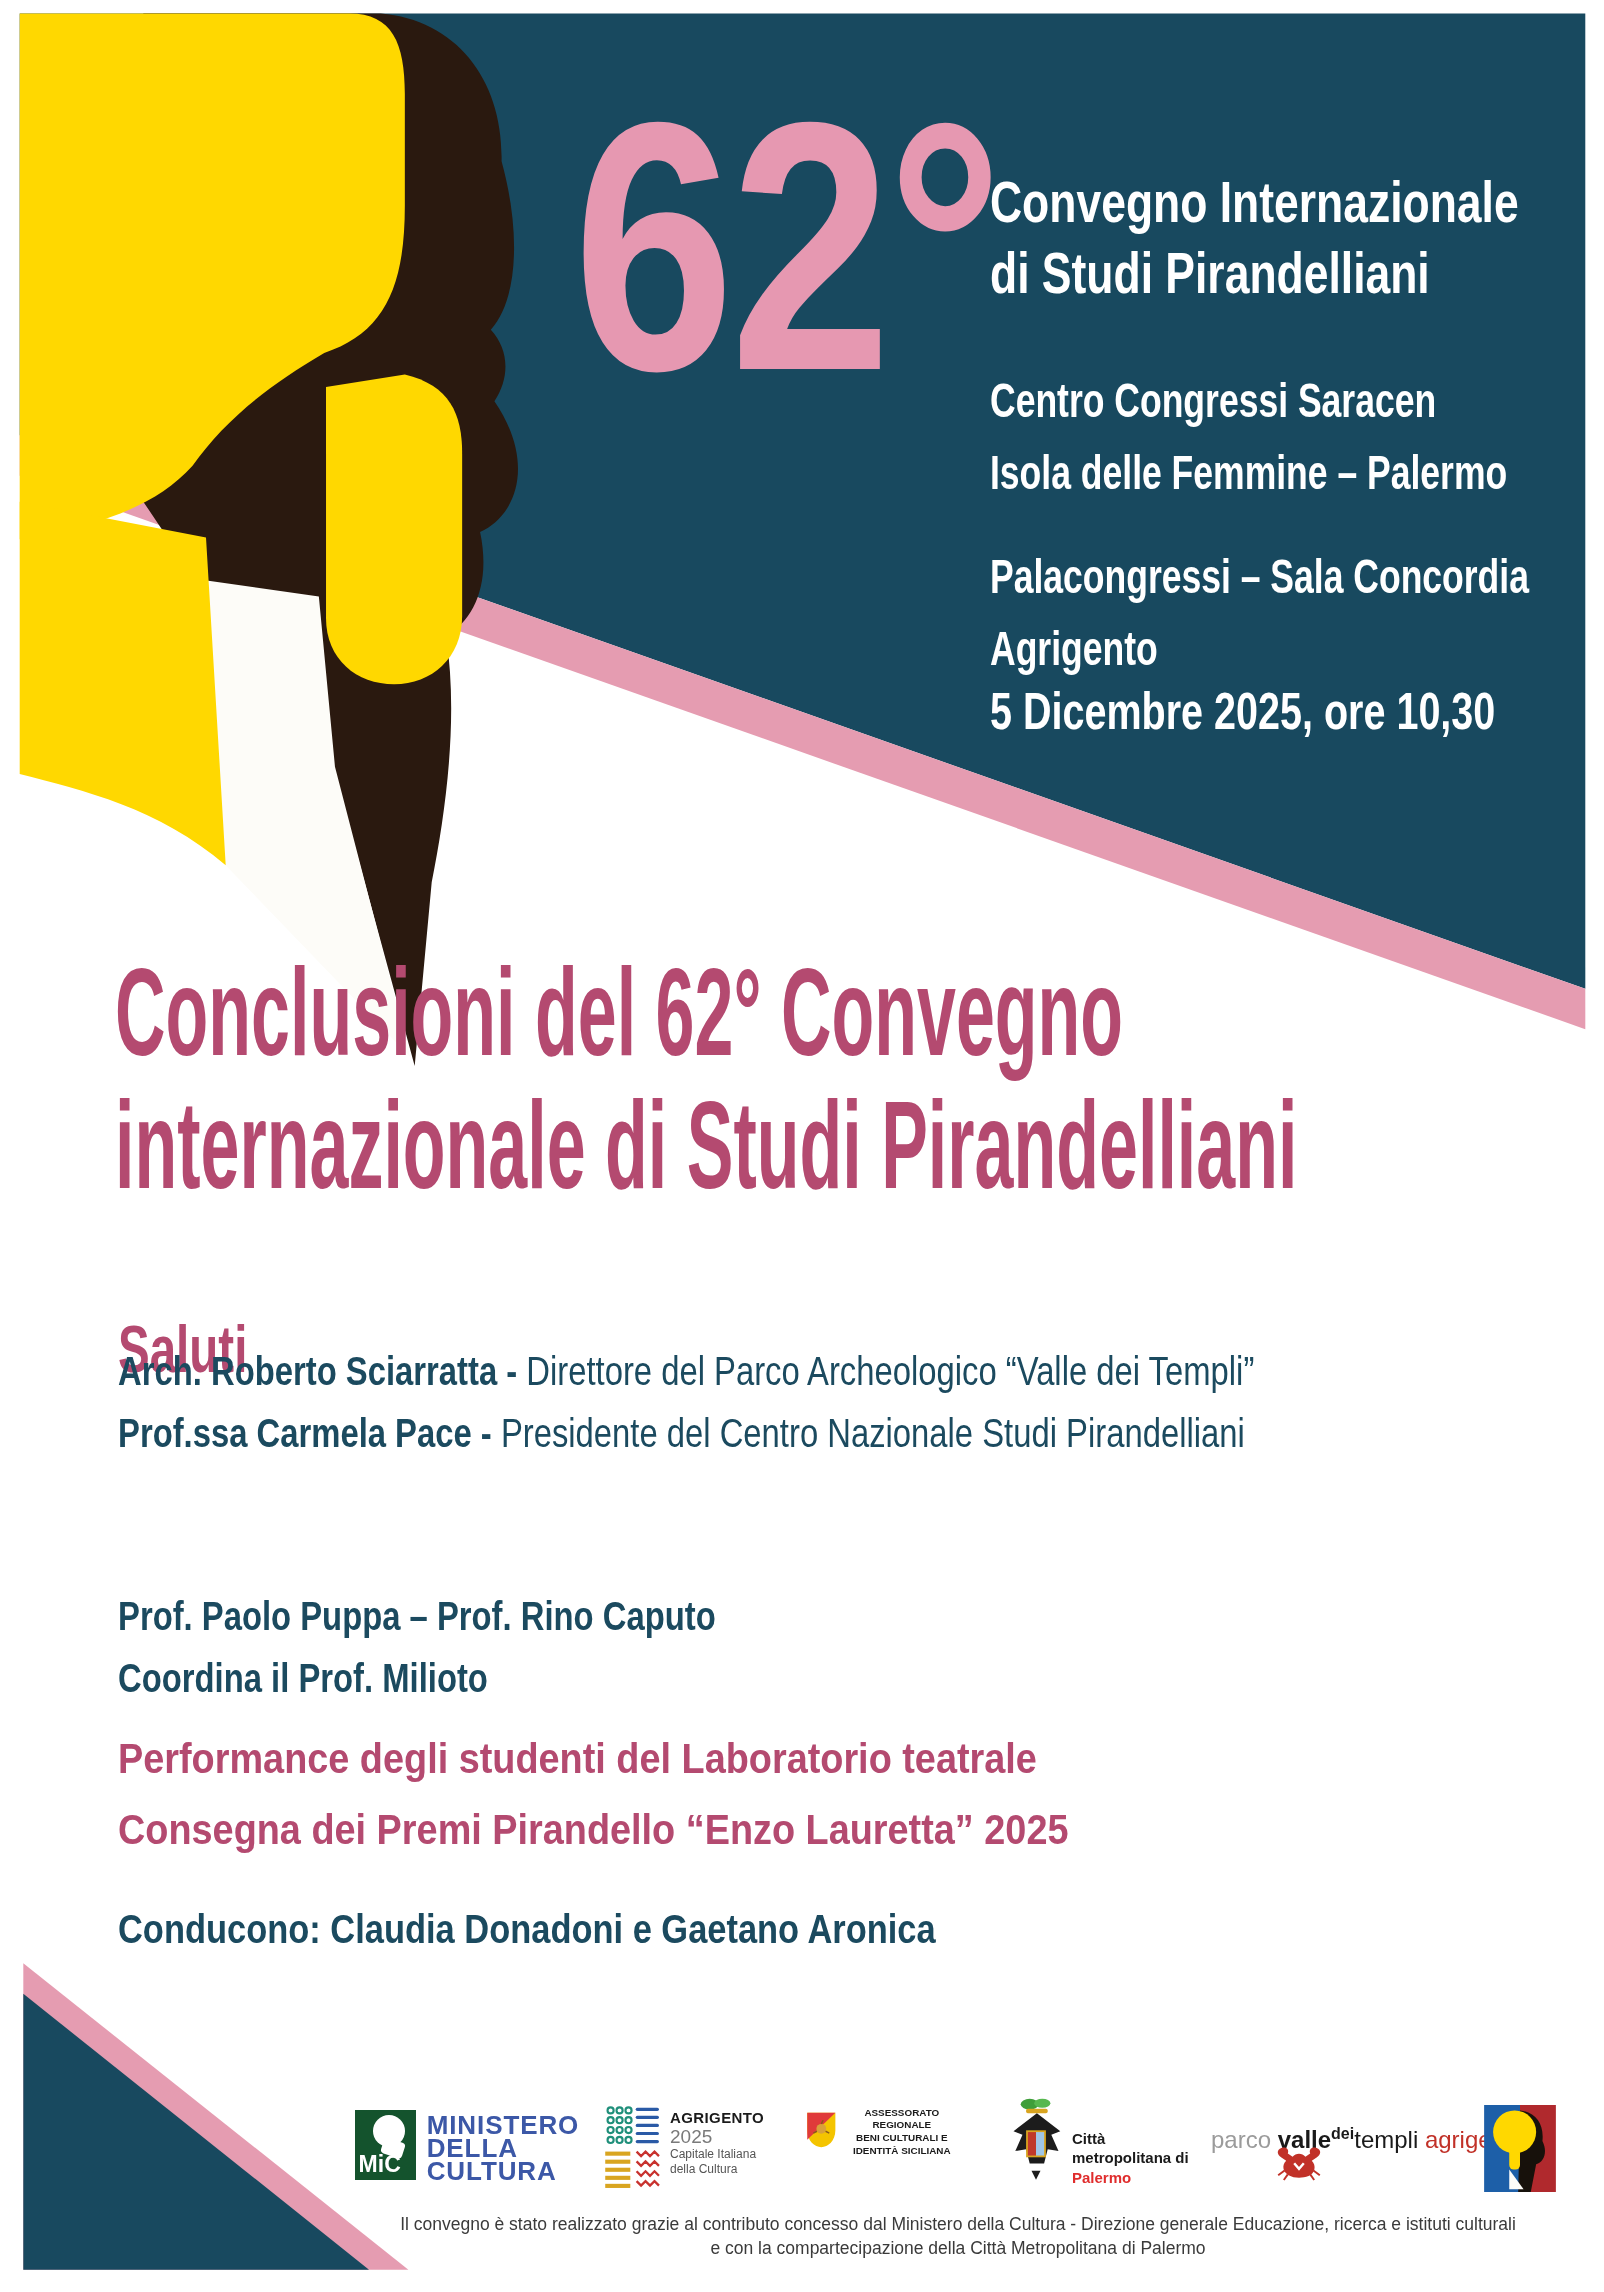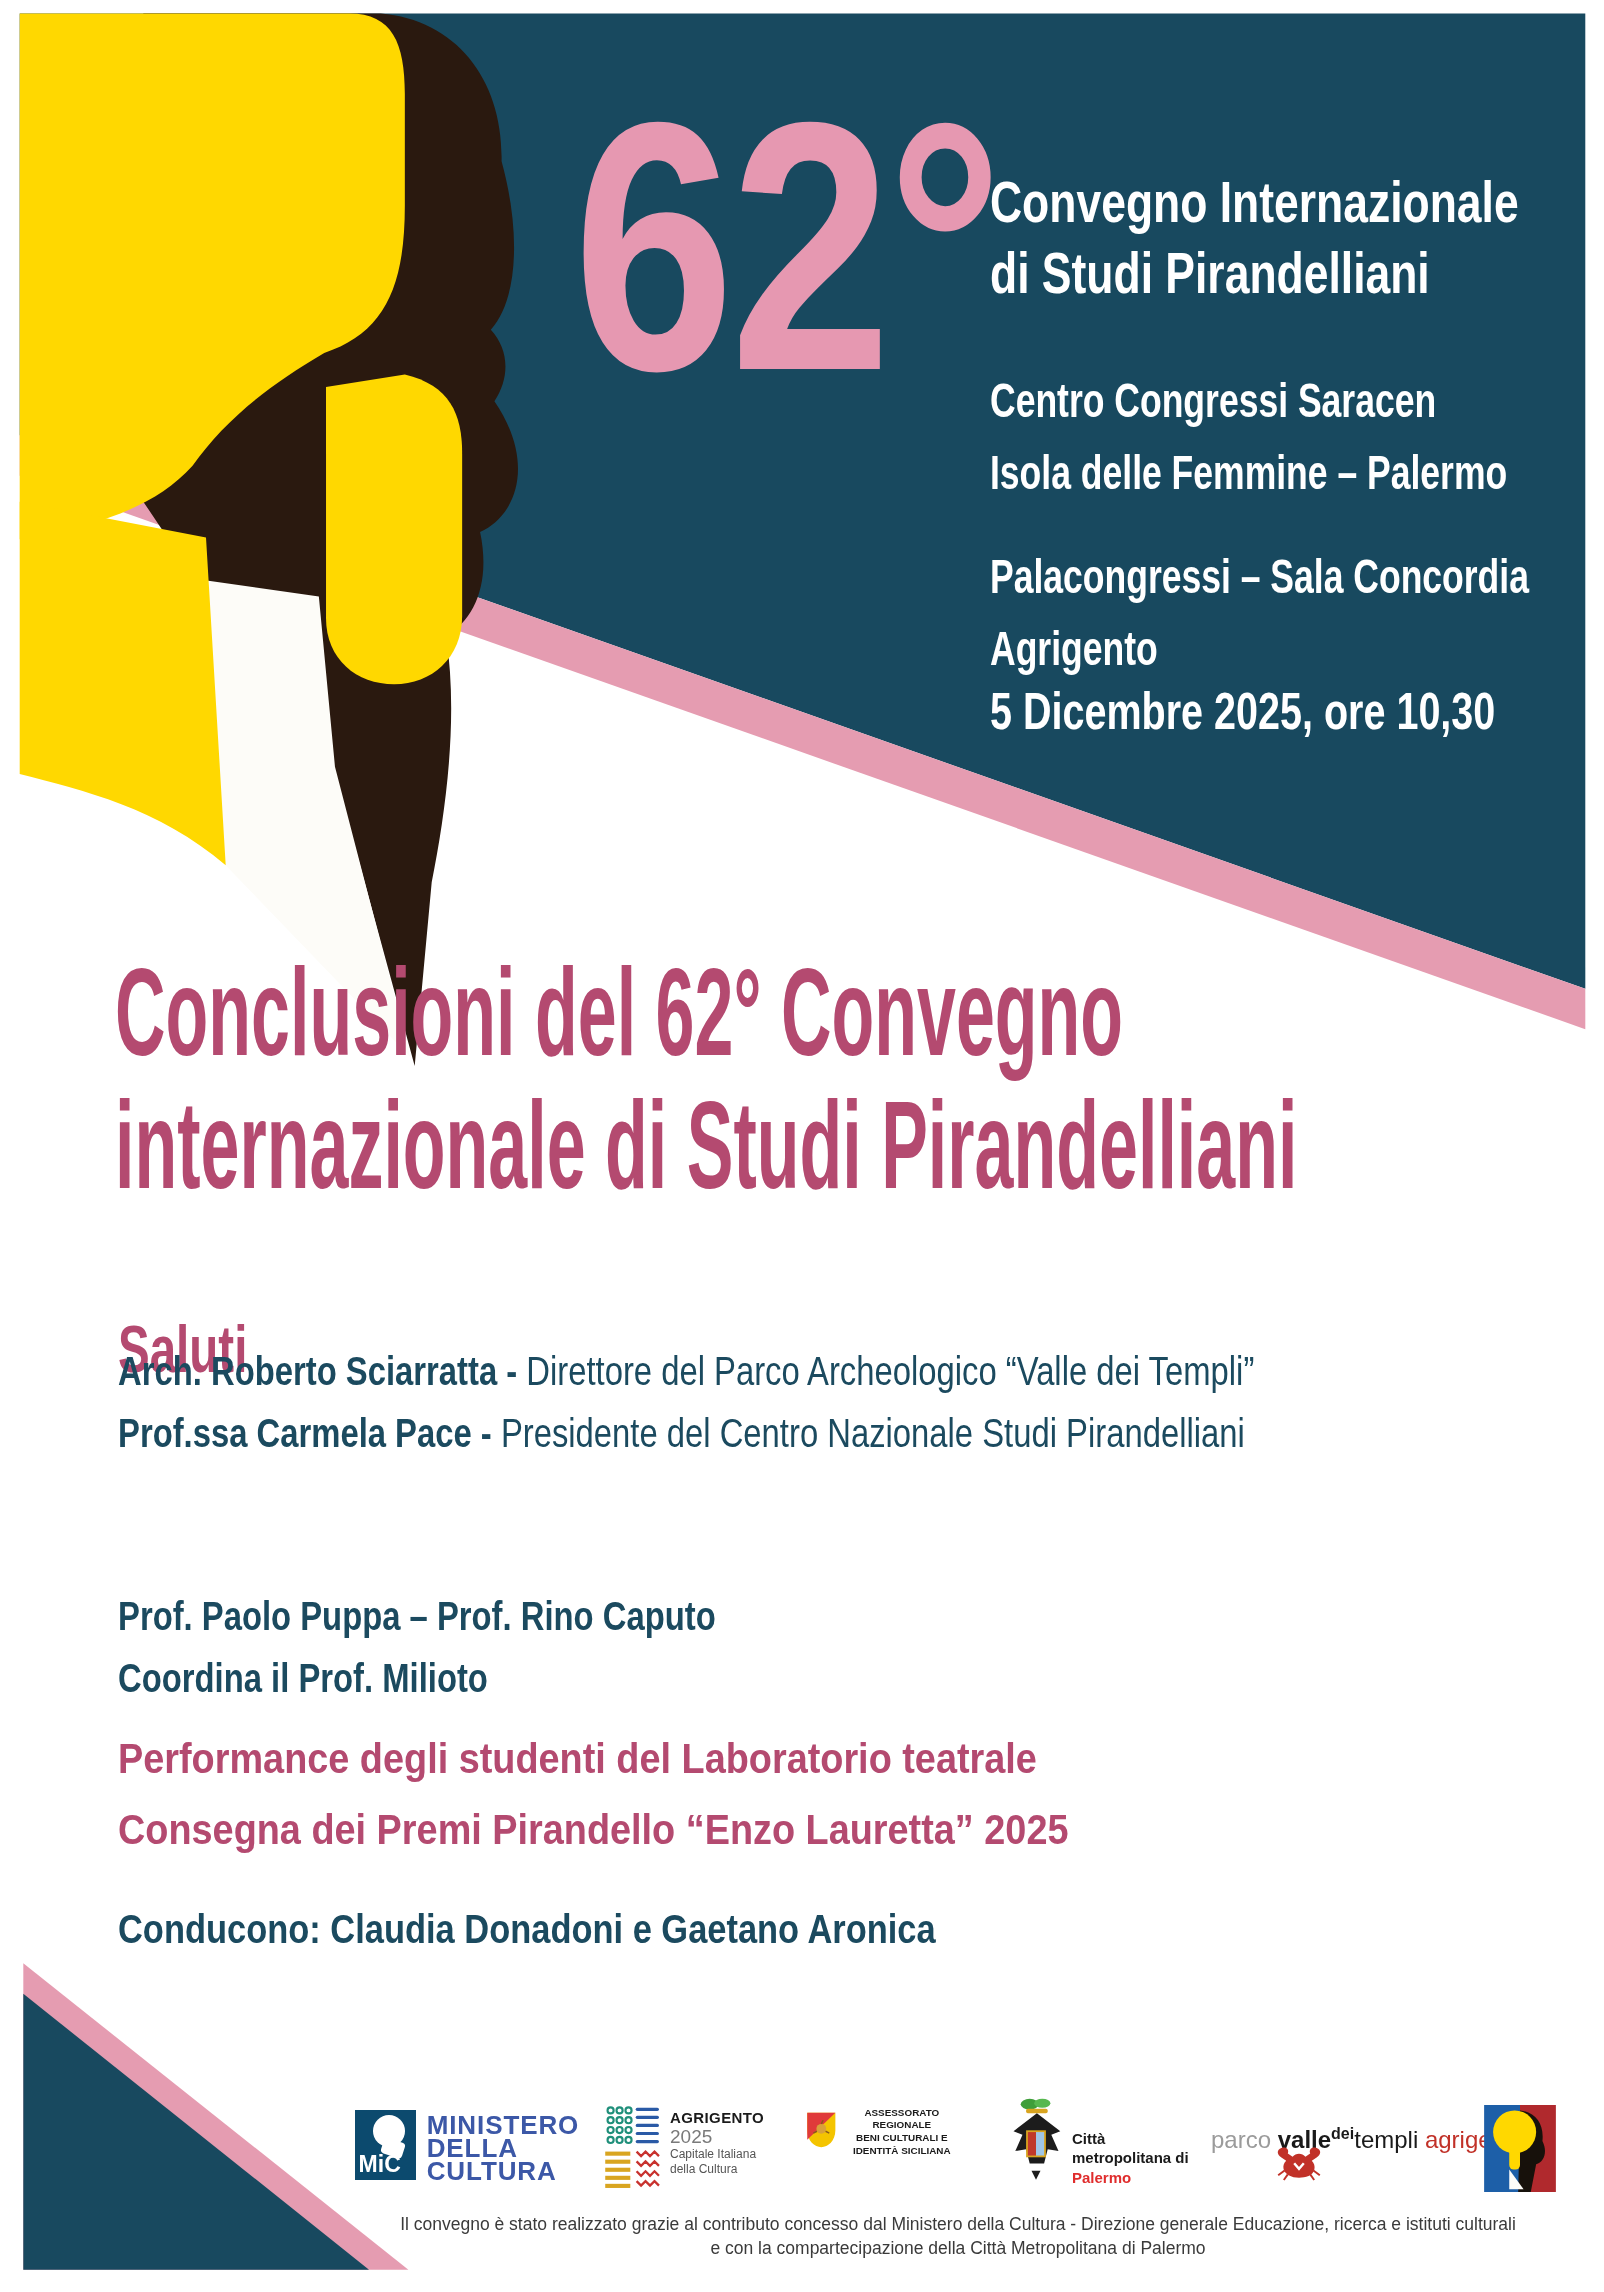--- a/index.html
+++ b/index.html
@@ -25,21 +25,21 @@
   .test-title{left:118px;top:1505px;}
   .teal-lines{font-size:41px;color:#1b4a5f;line-height:1.52;}
   .saluti-lines{left:118px;top:1340px;}
   .test-lines{left:118px;top:1585px;font-weight:700;}
   .events{left:118px;top:1723px;font-size:43px;font-weight:700;color:#b44a70;line-height:1.64;}
   .hosts{left:118px;top:1906px;font-size:41px;font-weight:700;color:#1b4a5f;}
   .bold{font-weight:700;}
 
   
   .mic{left:355px;top:2110px;display:flex;align-items:flex-start;}
-  .mic-square{position:relative;width:61px;height:70px;background:#0c4a6e;}
+  .mic-square{position:relative;width:61px;height:70px;background:#14532d;}
   .mic-head{position:absolute;left:18px;top:5.4px;width:32px;height:32px;border-radius:50%;background:#ffffff;}
   .mic-bust{position:absolute;left:27px;top:30px;width:21.5px;height:16px;background:#ffffff;
             border-radius:3.6px;transform:rotate(18deg);}
   .mic-abbr{position:absolute;left:3.6px;bottom:1.8px;color:#ffffff;font-weight:700;font-size:23px;}
   .mic-text{margin-left:10.7px;color:#3c58a7;font-weight:700;font-size:26px;line-height:0.9;
             letter-spacing:0.9px;padding-top:3.6px;}
   .agri{left:605px;top:2105px;display:flex;align-items:flex-start;}
   .agri-text{margin-left:9px;padding-top:3.6px;}
   .agri-name{font-size:15px;font-weight:700;color:#1a1a1a;letter-spacing:0.4px;}
   .agri-year{font-size:19px;color:#7a7a7a;line-height:1.15;}

